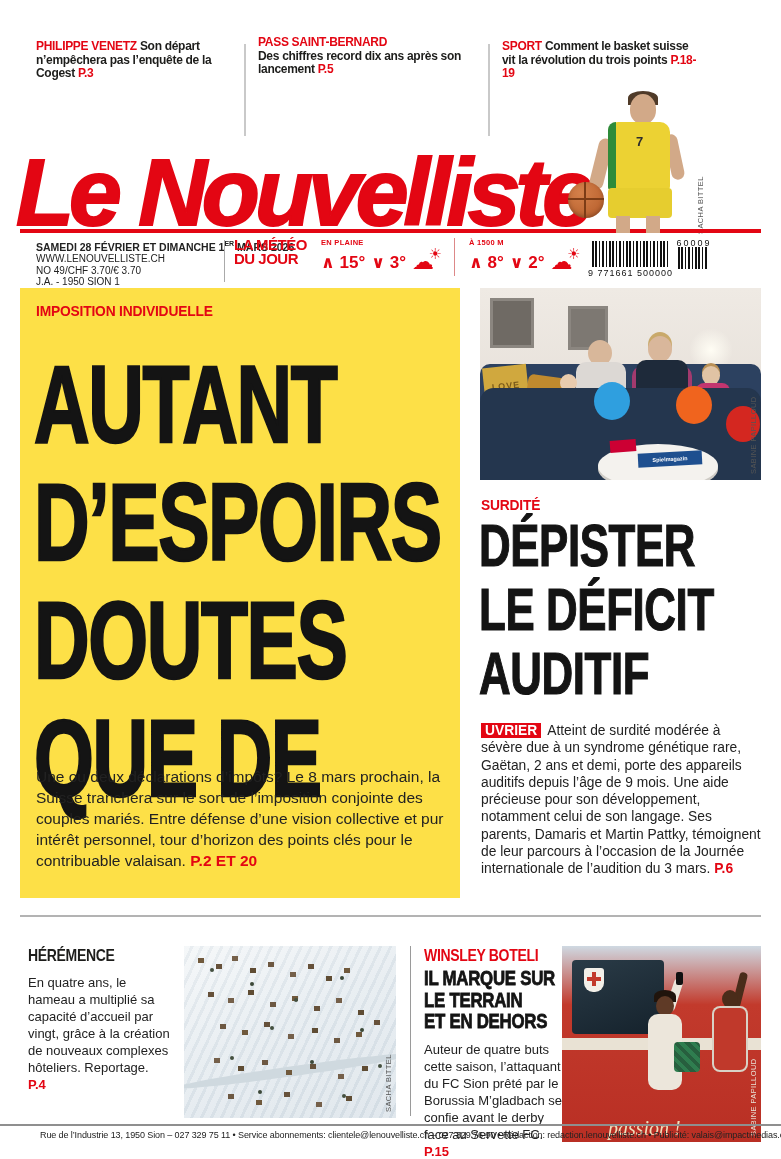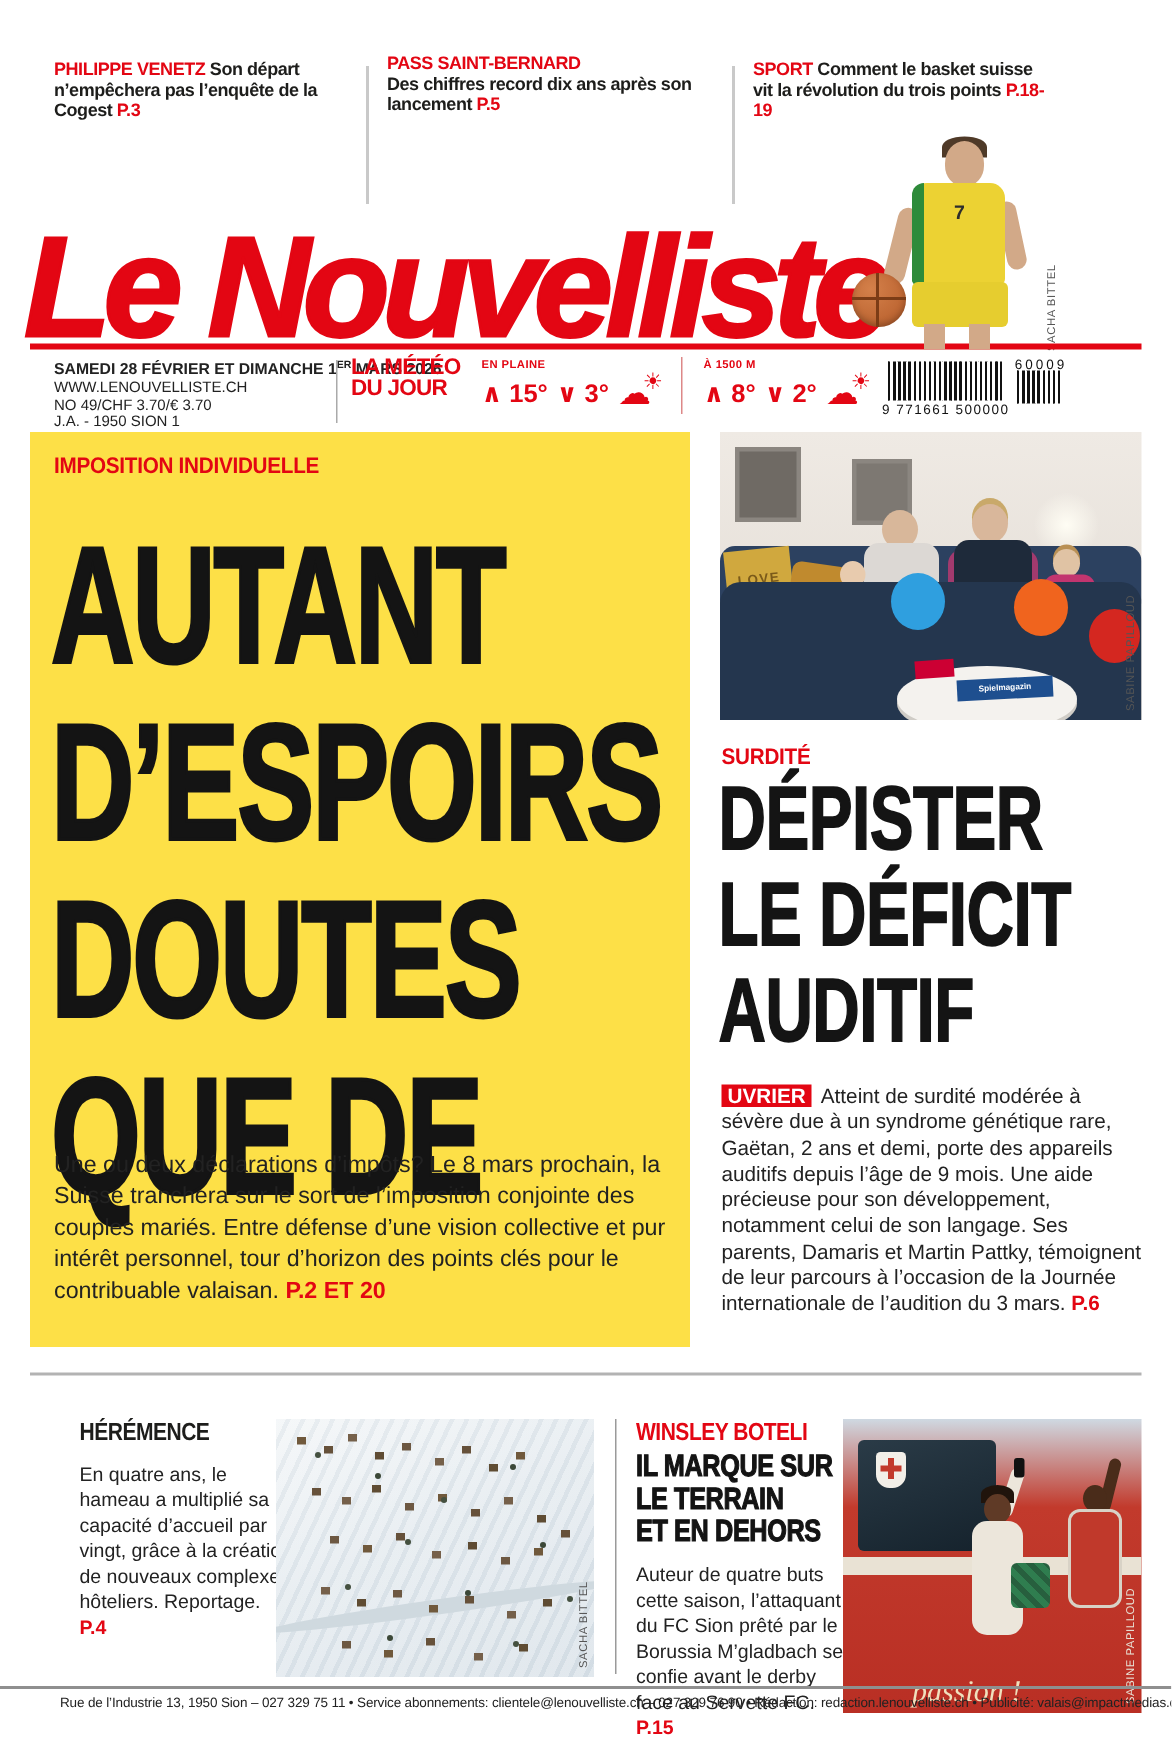--- a/index.html
+++ b/index.html
@@ -276,21 +276,21 @@
     <span class="ln"><span class="cx fat2" style="--sx:.73">DÉPISTER</span></span>
     <span class="ln"><span class="cx fat2" style="--sx:.73">LE DÉFICIT</span></span>
     <span class="ln"><span class="cx fat2" style="--sx:.73">AUDITIF</span></span>
   </div>
   <div class="abs sur-body" style="left:481px;top:722px;width:282px;">
     <span class="tag">UVRIER</span><span> Atteint de surdité modérée à sévère due à un syndrome génétique rare, Gaëtan, 2 ans et demi, porte des appareils auditifs depuis l’âge de 9 mois. Une aide précieuse pour son développement, notamment celui de son langage. Ses parents, Damaris et Martin Pattky, témoignent de leur parcours à l’occasion de la Journée internationale de l’audition du 3 mars. </span><span class="pg">P.6</span>
   </div>
 
   <div class="abs hline" style="left:20px;top:915px;width:741px;"></div>
 
-  <div class="abs" style="left:53px;top:946px;width:142px;">
+  <div class="abs" style="left:28px;top:946px;width:142px;">
     <div class="bkick"><span class="cx" style="--sx:.85">HÉRÉMENCE</span></div>
     <div class="bbody"><span>En quatre ans, le hameau a multiplié sa capacité d’accueil par vingt, grâce à la création de nouveaux complexes hôteliers. Reportage. </span><span class="pg">P.4</span></div>
   </div>
 
   <div class="abs photo aerial">
     <div class="streak"></div>
     <div class="road"></div>
     <div class="chalets"></div>
     <div class="trees"></div>
     <div class="vcred" style="right:3px;bottom:6px;height:90px;">SACHA BITTEL</div>

